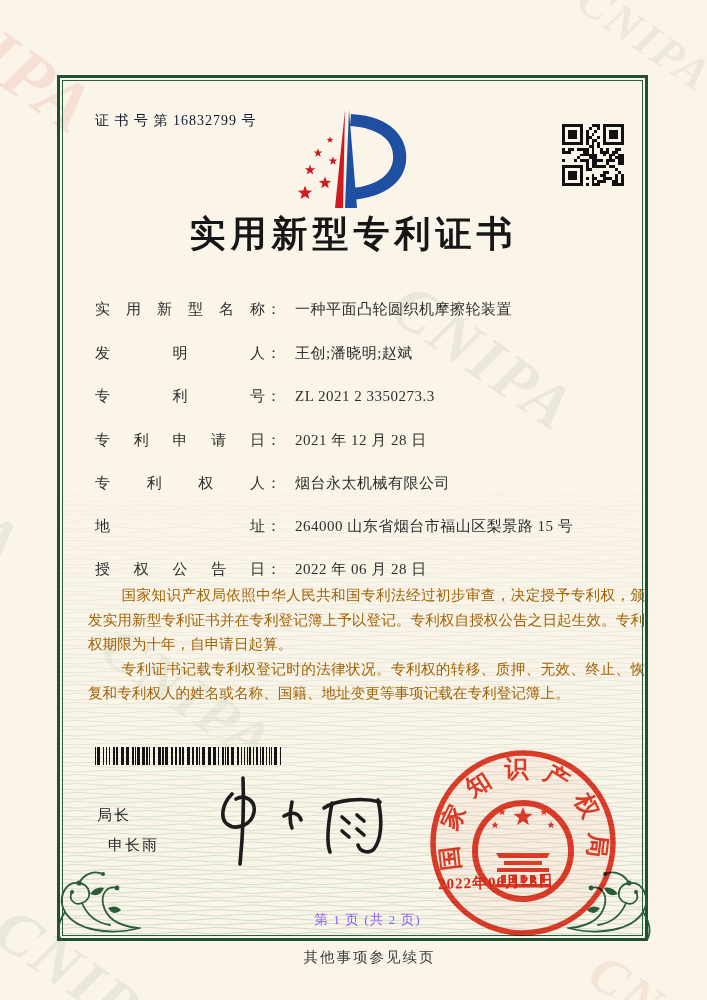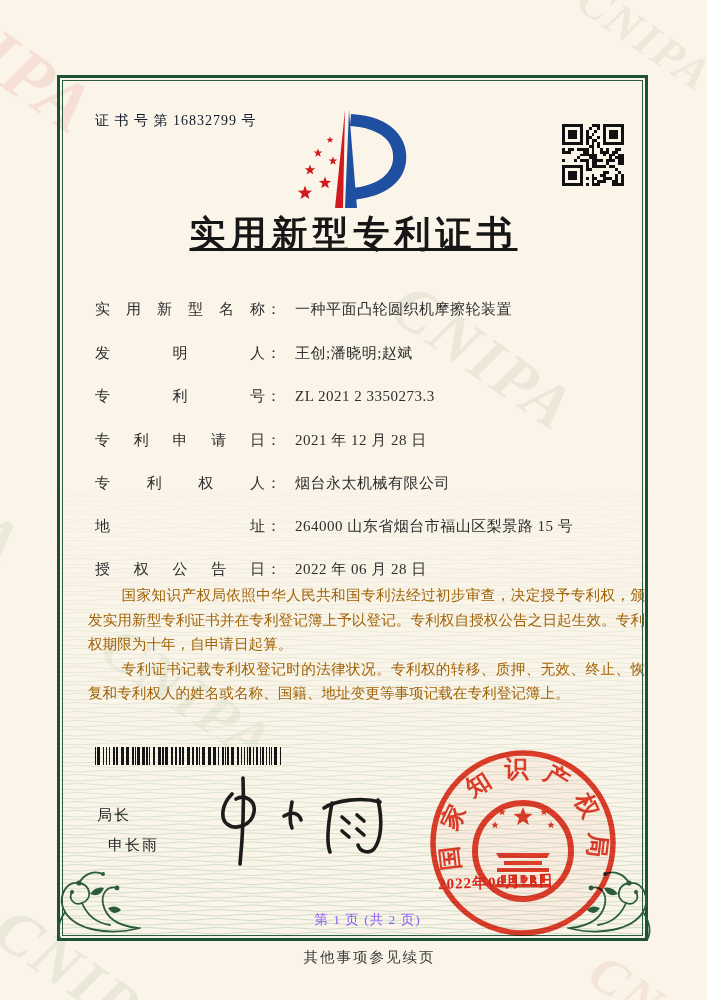--- a/index.html
+++ b/index.html
@@ -15,21 +15,21 @@
   #frame{position:absolute;left:57px;top:75px;width:585px;height:860px;
          border:3px solid #1d5035;z-index:2;pointer-events:none;}
   #frame-inner{position:absolute;inset:2px;border:1px solid #2a5d3c;}
 
   .abs{position:absolute;}
   .z1{z-index:1;}
 
   #cert-no{left:95px;top:112px;font-size:14px;color:#0f172a;letter-spacing:1px;}
 
   #title{left:57px;top:210px;width:593px;text-align:center;font-size:36px;font-weight:bold;
-         color:#161616;letter-spacing:5px;text-decoration:underline;}
+         color:#161616;letter-spacing:5px;}
 
   .field-row{left:95px;width:545px;font-size:15px;color:#2e2e2e;height:22px;}
   .flabel{display:inline-block;width:170px;text-align:justify;text-align-last:justify;
           vertical-align:top;}
   .fcolon{display:inline-block;margin-left:1px;}
   .fvalue{display:inline-block;margin-left:14px;letter-spacing:0.5px;}
   .fpair2{position:absolute;left:370px;top:0;font-size:14px;white-space:nowrap;}
   .fpair2 .fvalue{margin-left:8px;}
 
   #body-text{left:88px;top:583px;width:557px;font-size:14.6px;line-height:24.6px;

